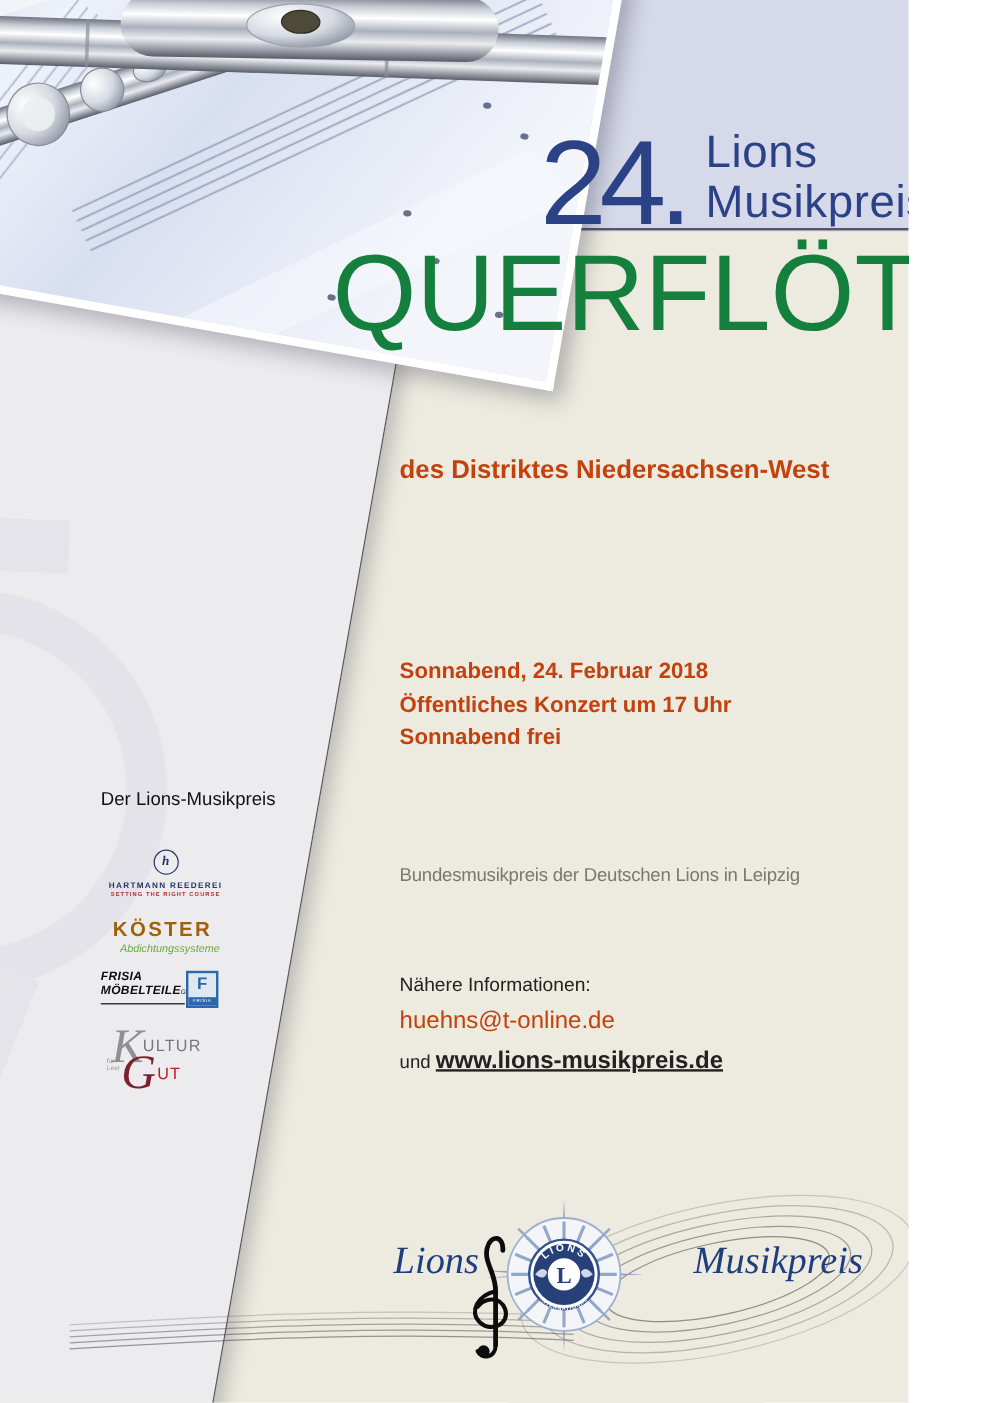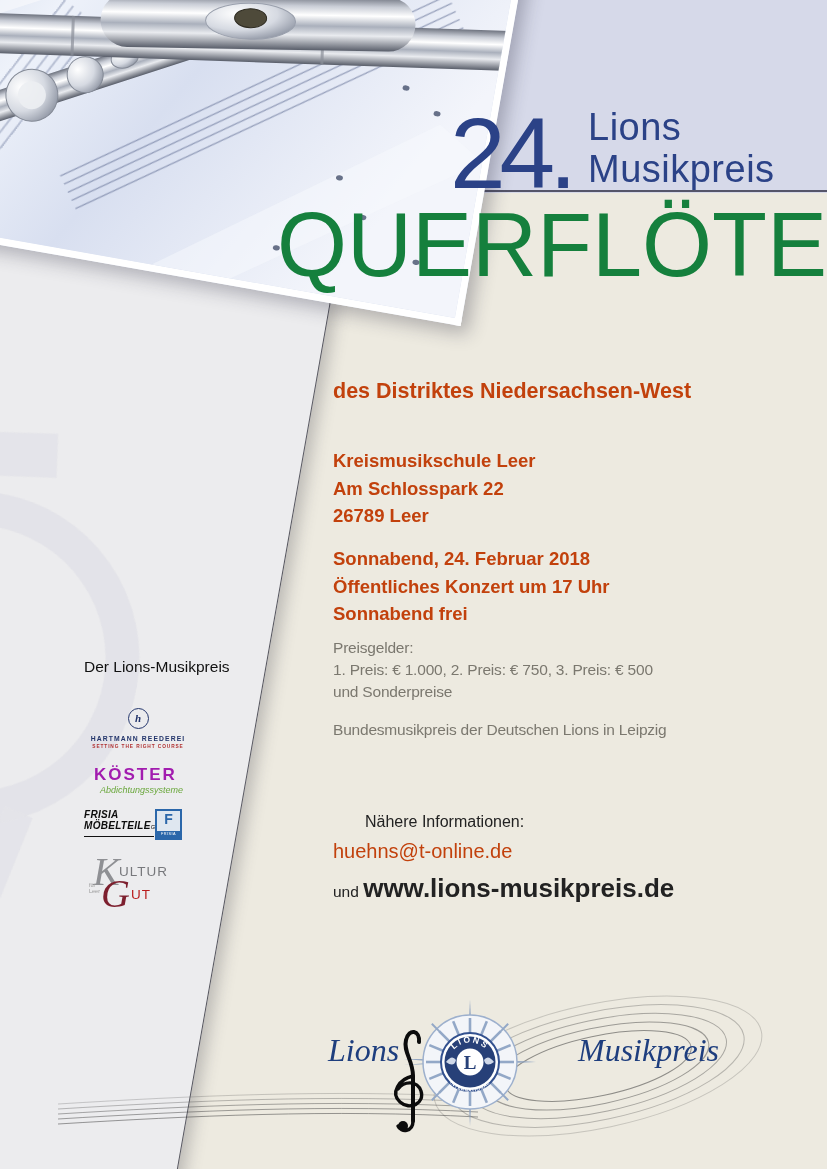--- a/index.html
+++ b/index.html
@@ -1,17 +1,17 @@
 <!DOCTYPE html>
 <html><head>
 <meta charset="utf-8">
 <style>
   html,body{margin:0;padding:0;background:#fff;}
   #canvas{
-    position:relative;width:827px;height:1169px;overflow:hidden;
+    position:relative;width:757px;height:1169px;overflow:hidden;
     background:#edeae0;font-family:"Liberation Sans",sans-serif;
     -webkit-font-smoothing:antialiased;
   }
   .abs{position:absolute;}
   
   #band{left:0;top:0;width:827px;height:193px;background:#d6d9e9;z-index:1;}
   #rule{left:0;top:190px;width:827px;height:2px;background:#55556a;z-index:1;}
   
   #panel{
     left:-269px;top:295px;width:600px;height:1400px;background:#ececee;
@@ -30,34 +30,34 @@
   #title-brand{left:588px;top:106px;z-index:4;color:#2b4287;}
   #title-brand div{font-size:38px;line-height:42px;letter-spacing:.5px;}
   #instrument{left:277px;top:199px;font-size:90px;line-height:92px;color:#15803d;letter-spacing:0;z-index:4;white-space:nowrap;}
   
   .rc{left:333px;color:#c2410c;z-index:4;}
   #subtitle{top:379px;font-size:21.5px;font-weight:bold;}
   #venue{top:447px;font-size:18.5px;font-weight:bold;line-height:27.5px;}
   #event{top:545px;font-size:18.5px;font-weight:bold;line-height:27.5px;}
   #prizes{top:637px;font-size:15.5px;line-height:22px;color:#7b786f;letter-spacing:-.2px;}
   #qualification{top:719px;font-size:15.5px;line-height:22px;color:#7b786f;letter-spacing:-.2px;}
-  #info-label{top:813px;font-size:16px;color:#222;margin-left:32px;}
+  #info-label{top:813px;font-size:16px;color:#222;}
   #info-email{top:840px;font-size:20px;font-weight:normal;}
   #info-web{top:873px;font-size:15.5px;color:#222;}
-  #info-web b{font-size:26px;}
+  #info-web b{font-size:20px;text-decoration:underline;}
   
   .sp{z-index:4;margin-left:37px;}
   #sponsor-intro{left:47px;top:655px;font-size:15.5px;line-height:23.5px;color:#111;}
   #hartmann{left:47px;top:708px;width:108px;text-align:center;}
   #hartmann .ring{margin:0 auto;width:19px;height:19px;border:1.8px solid #23356b;border-radius:50%;
     font:italic bold 11px/19px "Liberation Serif",serif;color:#23356b;}
   #hartmann .nm{margin-top:6px;font-size:6.8px;letter-spacing:1.1px;color:#23356b;font-weight:bold;}
   #hartmann .tg{margin-top:2px;font-size:4.8px;letter-spacing:.9px;color:#b03030;font-weight:bold;}
   #koester{left:57px;top:765px;}
-  #koester .nm{font-size:17px;font-weight:bold;letter-spacing:2px;color:#a21caf;}
+  #koester .nm{font-size:17px;font-weight:bold;letter-spacing:2px;color:#a16207;}
   #koester .tg{margin-left:6px;font-size:9px;font-style:italic;color:#6aa73c;}
   #frisia{left:47px;top:809px;}
   #frisia .t{font-style:italic;font-weight:bold;font-size:10px;line-height:11px;color:#0c0c0c;letter-spacing:.3px;}
   #frisia .gm{font-size:5.5px;font-weight:normal;}
   #frisia .ul{width:70px;height:1.2px;background:#111;margin-top:3px;}
   #frisia-badge{left:118px;top:809px;width:23px;height:27px;border:2.5px solid #2b67aa;background:#dfe7f0;text-align:center;}
   #frisia-badge .f{font:bold 14px/16px "Liberation Sans",sans-serif;color:#2b67aa;}
   #frisia-badge .bar{position:absolute;left:0;bottom:0;width:100%;height:7px;background:#2b67aa;
     font-size:3.8px;line-height:7px;color:#fff;letter-spacing:.5px;}
   #kulturgut{left:50px;top:852px;width:90px;height:62px;}
@@ -205,34 +205,24 @@
   </div>
 
   <div class="abs" id="title-edition">24.</div>
   <div class="abs" id="title-brand">
     <div>Lions</div>
     <div>Musikpreis</div>
   </div>
   <div class="abs" id="instrument">QUERFLÖTE</div>
 
   <div class="abs rc" id="subtitle">des Distriktes Niedersachsen-West</div>
-  <div class="abs rc" id="venue">
-    <div>Kreismusikschule Leer</div>
-    <div>Am Schlosspark 22</div>
-    <div>26789 Leer</div>
-  </div>
   <div class="abs rc" id="event">
     <div>Sonnabend, 24. Februar 2018</div>
     <div>Öffentliches Konzert um 17 Uhr</div>
     <div>Sonnabend frei</div>
-  </div>
-  <div class="abs rc" id="prizes">
-    <div>Preisgelder:</div>
-    <div>1. Preis: € 1.000, 2. Preis: € 750, 3. Preis: € 500</div>
-    <div>und Sonderpreise</div>
   </div>
   <div class="abs rc" id="qualification">
     <div>Bundesmusikpreis der Deutschen Lions in Leipzig</div>
   </div>
   <div class="abs rc" id="info-label">Nähere Informationen:</div>
   <div class="abs rc" id="info-email">huehns@t-online.de</div>
   <div class="abs rc" id="info-web"><span>und </span><b>www.lions-musikpreis.de</b></div>
 
   <div class="abs sp" id="sponsor-intro">
     <div>Der Lions-Musikpreis</div>

